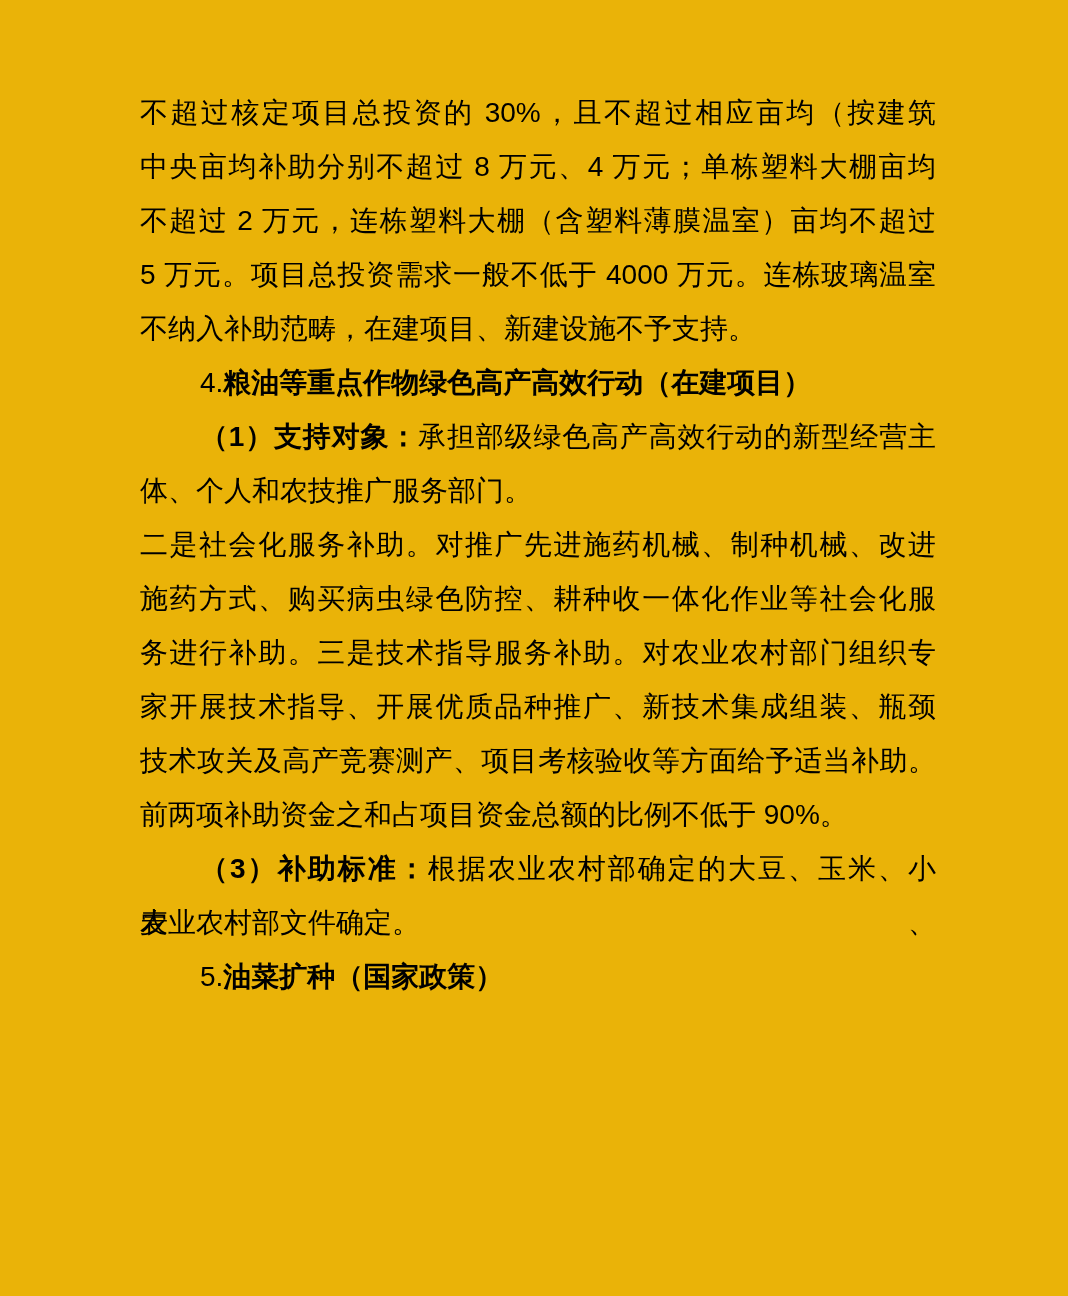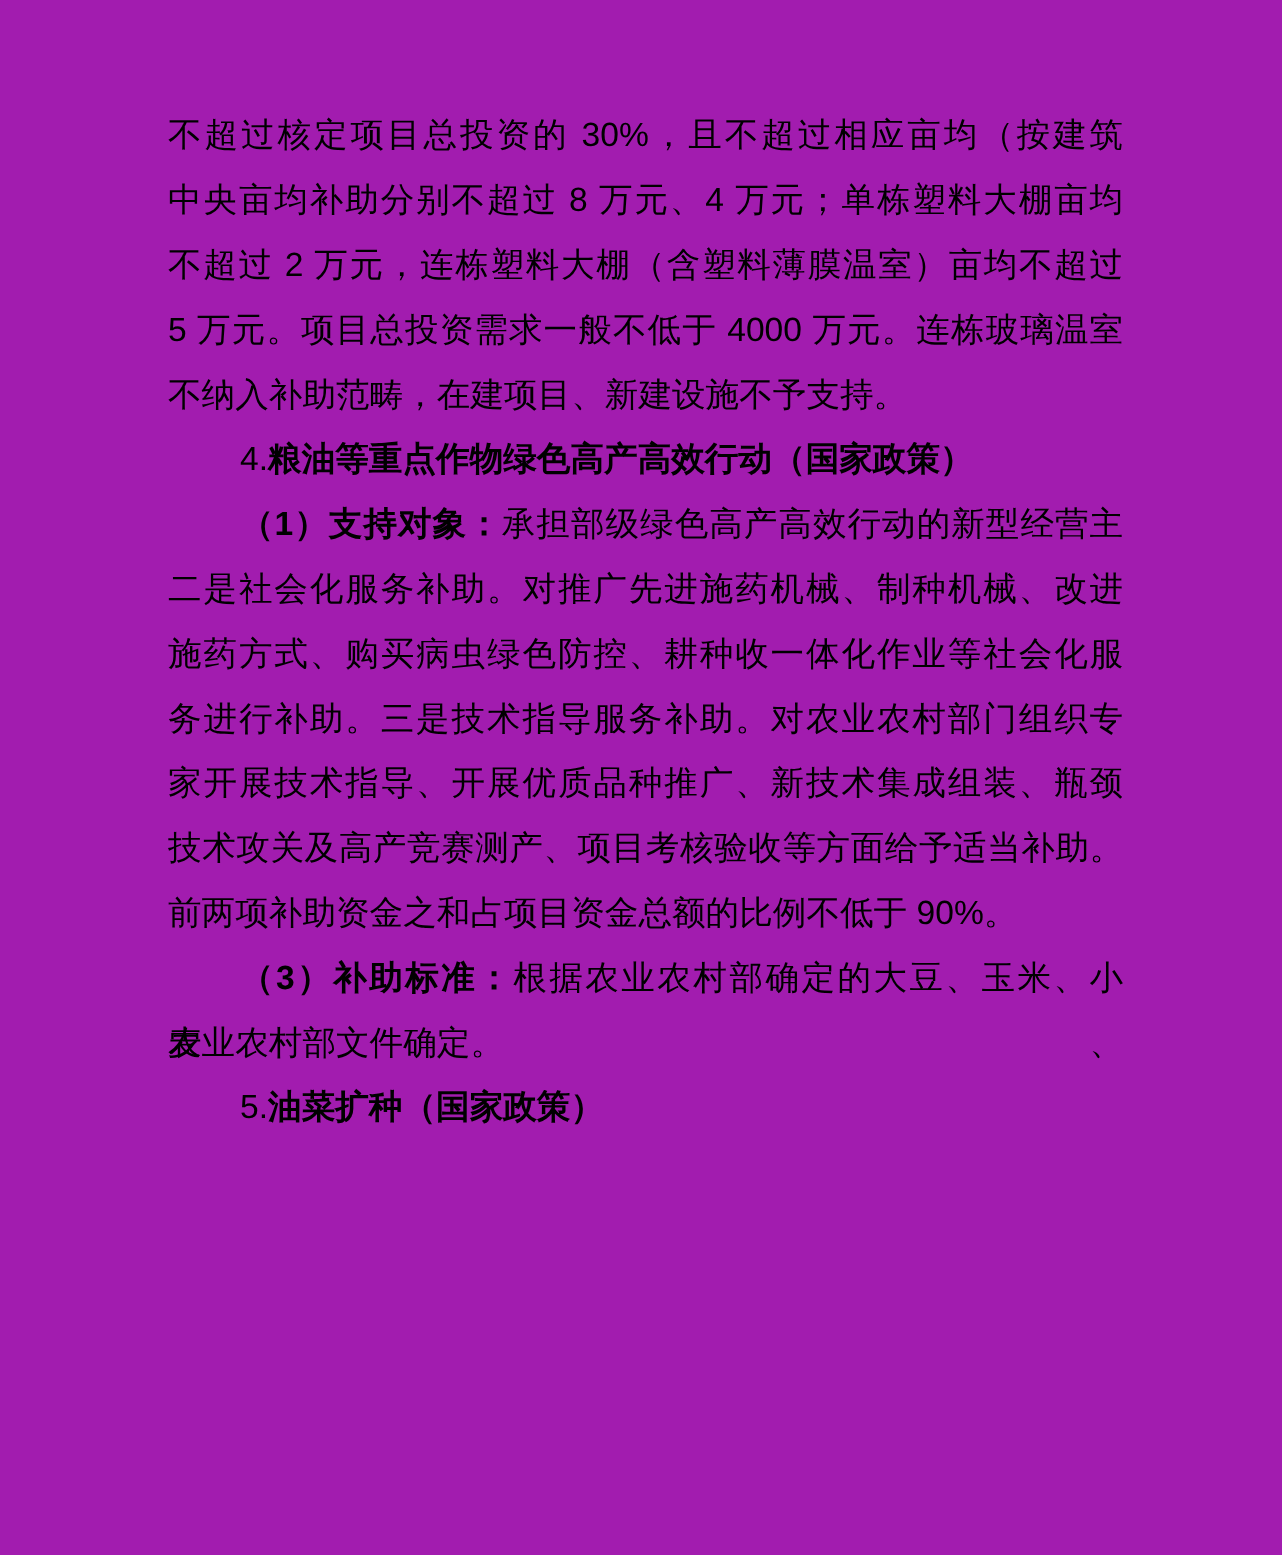--- a/index.html
+++ b/index.html
@@ -4,21 +4,21 @@
 <style>
   html, body {
     margin: 0;
     padding: 0;
     background: #ffffff;
   }
   .doc-page {
     position: relative;
     width: 1068px;
     height: 1296px;
-    background: #a21caf;
+    background: #eab308;
     overflow: hidden;
     font-family: "Liberation Sans", sans-serif;
     text-decoration: underline;
   }
   .doc-text {
     position: absolute;
     left: 140px;
     top: 86px;
     width: 796px;
     color: #000000;
@@ -45,22 +45,23 @@
 </head>
 <body>
 
 <div class="doc-page">
   <div class="doc-text">
       <div class="line"><span class="seg">不超过核定项目总投资的 30%，且不超过相应亩均（按建筑</span></div>
       <div class="line"><span class="seg">中央亩均补助分别不超过 8 万元、4 万元；单栋塑料大棚亩均</span></div>
       <div class="line"><span class="seg">不超过 2 万元，连栋塑料大棚（含塑料薄膜温室）亩均不超过</span></div>
       <div class="line"><span class="seg">5 万元。项目总投资需求一般不低于 4000 万元。连栋玻璃温室</span></div>
       <div class="line para-end"><span class="seg">不纳入补助范畴，在建项目、新建设施不予支持。</span></div>
-      <div class="line indent para-end"><span class="seg">4.</span><span class="seg bold">粮油等重点作物绿色高产高效行动（国家政策）</span></div>
+      <div class="line indent para-end"><span class="seg">4.</span><span class="seg bold">粮油等重点作物绿色高产高效行动（在建项目）</span></div>
       <div class="line indent"><span class="seg bold">（1）支持对象：</span><span class="seg">承担部级绿色高产高效行动的新型经营主</span></div>
+      <div class="line para-end"><span class="seg">体、个人和农技推广服务部门。</span></div>
       <div class="line"><span class="seg">二是社会化服务补助。对推广先进施药机械、制种机械、改进</span></div>
       <div class="line"><span class="seg">施药方式、购买病虫绿色防控、耕种收一体化作业等社会化服</span></div>
       <div class="line"><span class="seg">务进行补助。三是技术指导服务补助。对农业农村部门组织专</span></div>
       <div class="line"><span class="seg">家开展技术指导、开展优质品种推广、新技术集成组装、瓶颈</span></div>
       <div class="line"><span class="seg">技术攻关及高产竞赛测产、项目考核验收等方面给予适当补助。</span></div>
       <div class="line para-end"><span class="seg">前两项补助资金之和占项目资金总额的比例不低于 90%。</span></div>
       <div class="line indent"><span class="seg bold">（3）补助标准：</span><span class="seg">根据农业农村部确定的大豆、玉米、小麦、</span></div>
       <div class="line para-end"><span class="seg">农业农村部文件确定。</span></div>
       <div class="line indent para-end"><span class="seg">5.</span><span class="seg bold">油菜扩种（国家政策）</span></div>
     </div>

